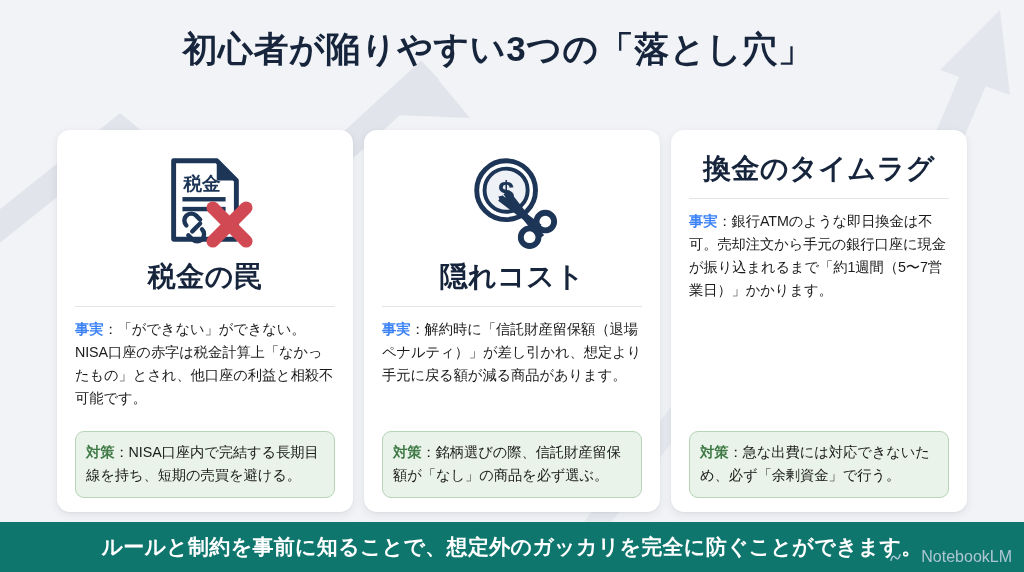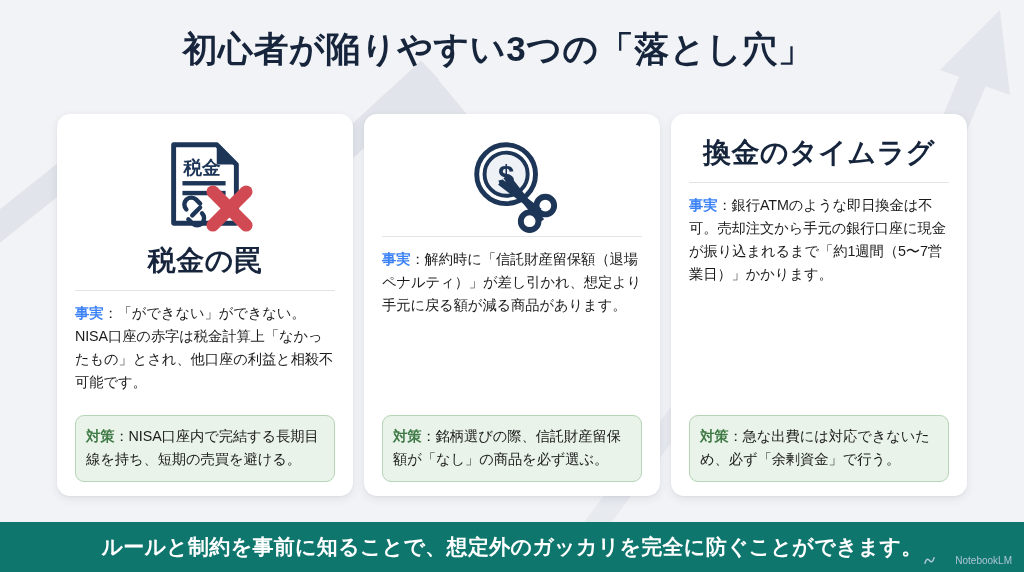--- a/index.html
+++ b/index.html
@@ -34,21 +34,21 @@
     font-size: 35px;
     font-weight: 700;
     letter-spacing: 0.5px;
     color: #16253c;
     line-height: 1.2;
   }
 
   
   #cards-row {
     position: absolute;
-    top: 114px;
+    top: 130px;
     left: 57px;
     width: 910px;
     height: 382px;
     display: flex;
     justify-content: space-between;
   }
   .card {
     width: 296px;
     height: 382px;
     background: #ffffff;
@@ -132,21 +132,21 @@
     letter-spacing: 0.3px;
   }
   #watermark {
     position: absolute;
     right: 12px;
     bottom: 6px;
     display: flex;
     align-items: center;
     gap: 20px;
     color: #c9d4e6;
-    font-size: 10px;
+    font-size: 16px;
     opacity: 0.85;
   }
 </style>
 </head>
 <body>
 
 <svg id="bg-arrows" viewBox="0 0 1024 572" aria-hidden="true">
   <g fill="none" stroke="#e1e4ea" stroke-width="26" stroke-linejoin="miter">
     <path d="M -30 250 L 120 130 L 250 235 L 430 70"></path>
   </g>
@@ -200,20 +200,21 @@
         <circle cx="44" cy="40" r="22" fill="#eef1f5" stroke="#1d3557" stroke-width="4"></circle>
         <text x="44" y="52" text-anchor="middle" font-family="'Liberation Sans',sans-serif" font-size="30" font-weight="700" fill="#1d3557">$</text>
         <g stroke="#1d3557" stroke-width="5" fill="#ffffff" stroke-linejoin="round">
           <path d="M38 48 L 78 78" stroke-width="7" fill="none"></path>
           <path d="M44 42 L 80 88" stroke-width="7" fill="none"></path>
         </g>
         <circle cx="84" cy="72" r="9" fill="none" stroke="#1d3557" stroke-width="6"></circle>
         <circle cx="68" cy="88" r="9" fill="none" stroke="#1d3557" stroke-width="6"></circle>
       </svg>
     </div>
+    <div class="card-title">隠れコスト</div>
     <div class="card-divider"></div>
     <div class="card-fact">
       <span class="fact-label">事実</span><span>：解約時に「信託財産留保額（退場ペナルティ）」が差し引かれ、想定より手元に戻る額が減る商品があります。</span>
     </div>
     <div class="card-action">
       <span class="action-label">対策</span><span>：銘柄選びの際、信託財産留保額が「なし」の商品を必ず選ぶ。</span>
     </div>
   </div>
 
   <div class="card">

